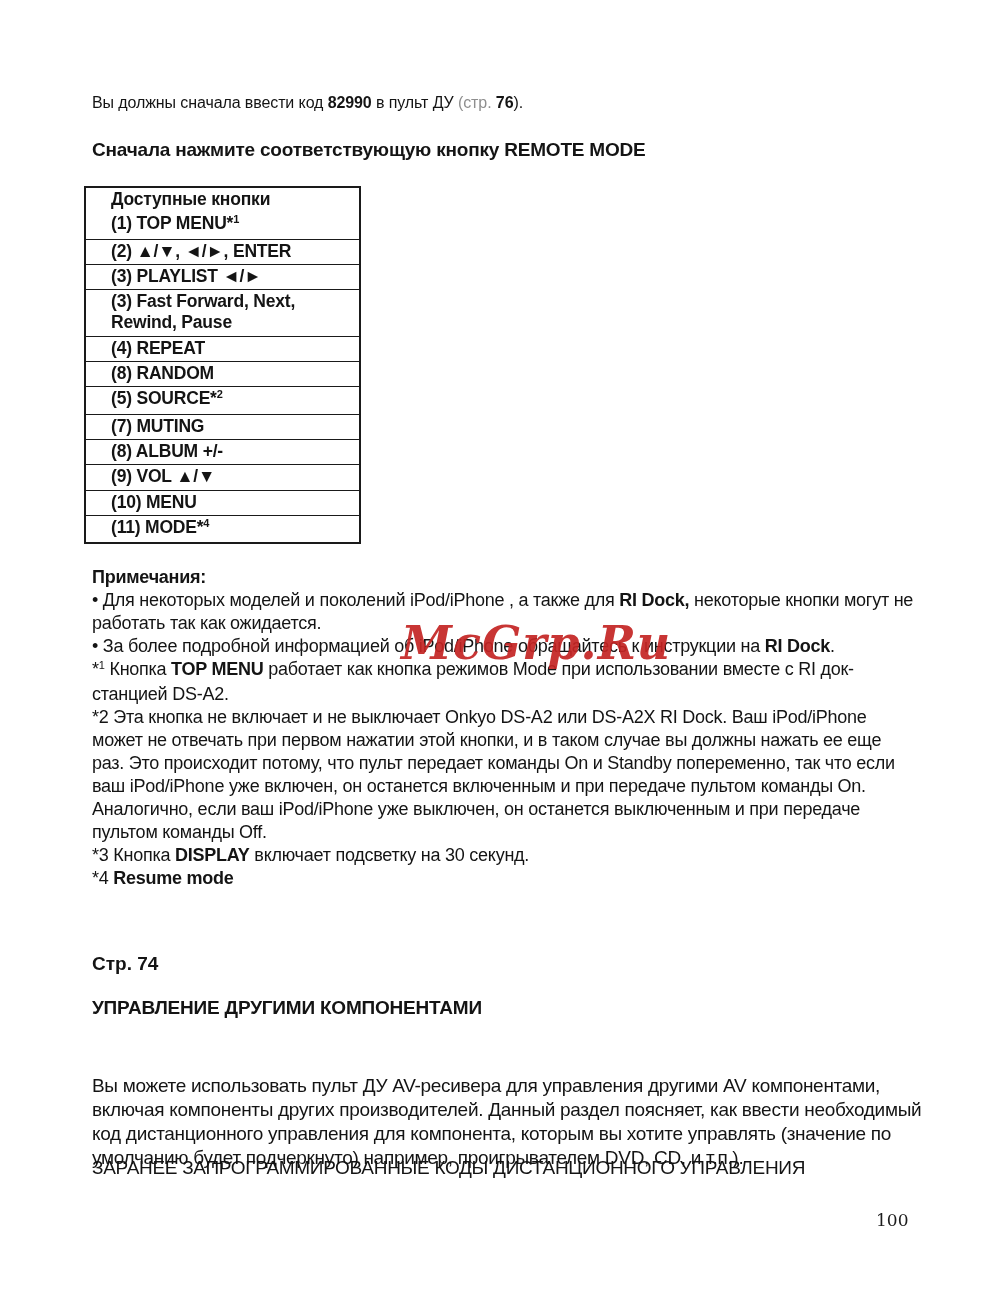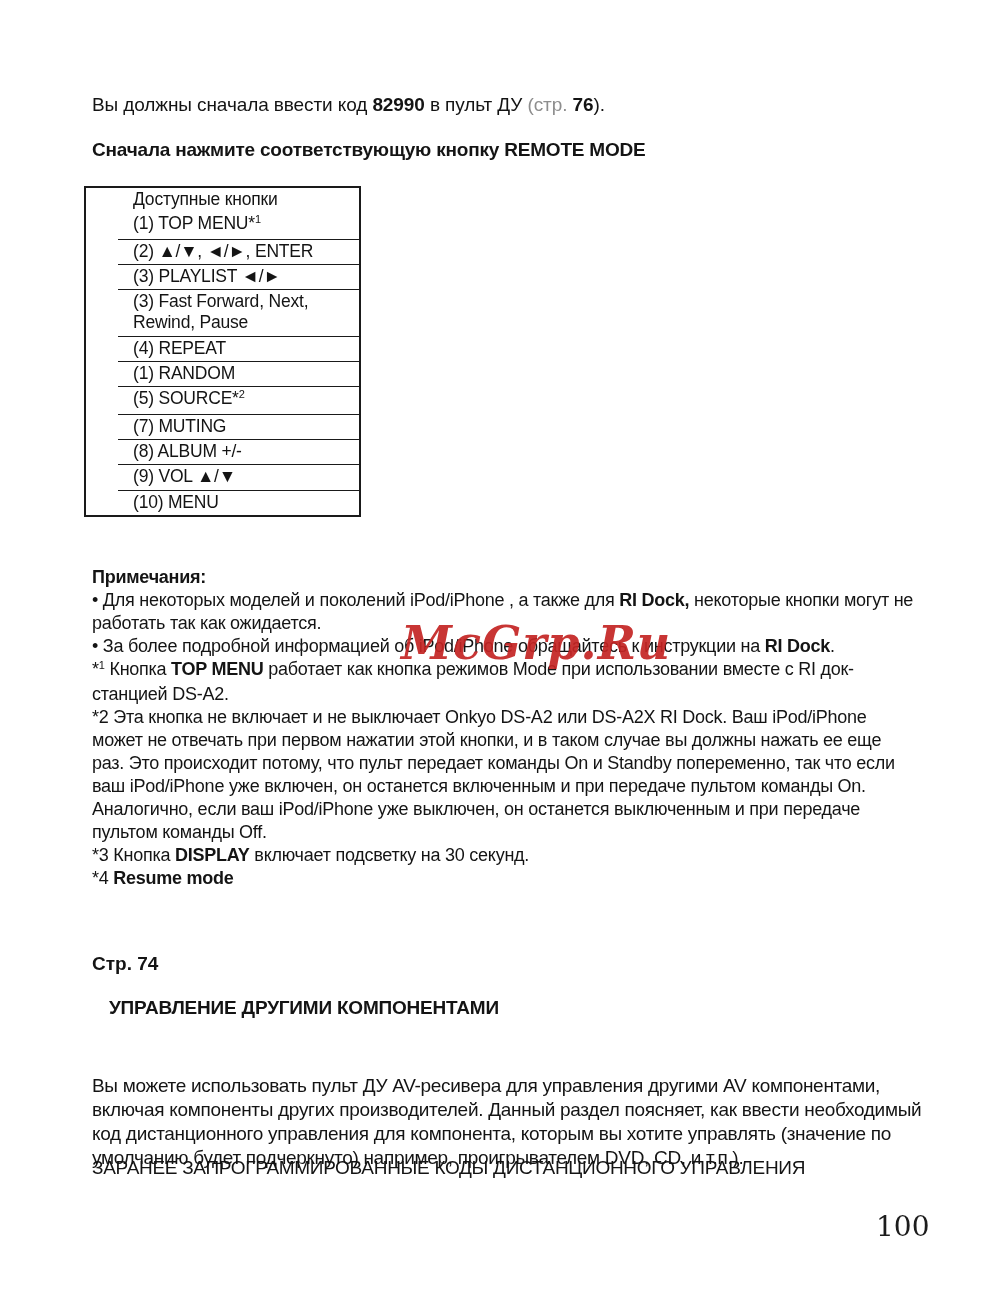--- a/index.html
+++ b/index.html
@@ -9,86 +9,86 @@
     position:relative;
     font-family:"Liberation Sans","DejaVu Sans",sans-serif;
     color:#141414;
     overflow:hidden;
   }
   .abs{position:absolute;}
   .b{font-weight:700;}
   .muted{color:#8e8e8e;}
   .sup{font-size:11px;position:relative;top:-6px;}
 
-  #intro{left:92px;top:94px;font-size:19px;letter-spacing:-0.1px;}
+  #intro{left:92px;top:94px;font-size:16px;letter-spacing:-0.1px;}
   #remote-heading{left:92px;top:139px;font-size:19px;font-weight:700;letter-spacing:-0.2px;}
 
   #btn-table{
     left:84px;top:186px;width:277px;
     border:2px solid #1a1a1a;
     box-sizing:border-box;
     background:#fff;
   }
   .t-row{
     border-top:1.6px solid #1a1a1a;
-    padding:1px 4px 2px 15px;
-    font-size:17.5px;font-weight:400;
+    padding:1px 4px 2px 25px;
+    font-size:17.5px;font-weight:700;
     line-height:21.3px;
     letter-spacing:-0.2px;
-    margin-left:32px;
   }
   .t-row:first-child{border-top:none;}
 
   #notes{
     left:92px;top:566px;width:822px;
     font-size:18px;line-height:23px;letter-spacing:-0.25px;
   }
   .note-par{margin:0;}
 
   #watermark{
     left:401px;top:616px;
     font-family:"DejaVu Serif","Liberation Serif",serif;
     font-style:italic;font-weight:700;
     font-size:46px;color:#c42423;opacity:0.92;
     letter-spacing:1px;white-space:nowrap;
     z-index:5;
     text-align:right;
   }
 
   #page-ref{left:92px;top:953px;font-size:19px;font-weight:700;}
-  #section-title{left:109px;top:997px;font-size:19px;font-weight:700;letter-spacing:-0.2px;}
+  #section-title{left:92px;top:997px;font-size:19px;font-weight:700;letter-spacing:-0.2px;}
   #section-body{left:92px;top:1074px;width:834px;font-size:19px;line-height:24px;letter-spacing:-0.3px;}
   #section-subtitle{left:92px;top:1157px;font-size:19px;font-weight:400;letter-spacing:-0.3px;}
   #page-number{
     left:876px;top:1210px;
     font-family:"DejaVu Serif","Liberation Serif",serif;
-    font-size:28px;color:#1c1c1c;
+    font-size:17px;color:#1c1c1c;
   }
 </style>
 </head>
 <body>
 
 <div id="intro" class="abs"><span>Вы должны сначала ввести код </span><span class="b">82990</span><span> в пульт ДУ </span><span class="muted">(стр. </span><span class="b">76</span><span>).</span></div>
 
 <div id="remote-heading" class="abs">Сначала нажмите соответствующую кнопку REMOTE MODE</div>
 
 <div id="btn-table" class="abs">
   <div class="t-row">Доступные кнопки</div>
   <div>
       <div class="t-row"><span>(1) TOP MENU*</span><span class="sup">1</span></div>
       <div class="t-row"><span>(2) ▲/▼, ◄/►, ENTER</span></div>
       <div class="t-row"><span>(3) PLAYLIST ◄/►</span></div>
       <div class="t-row"><span>(3) Fast Forward, Next, Rewind, Pause</span></div>
       <div class="t-row"><span>(4) REPEAT</span></div>
-      <div class="t-row"><span>(1) RANDOM</span></div>
+      <div class="t-row"><span>(8) RANDOM</span></div>
       <div class="t-row"><span>(5) SOURCE*</span><span class="sup">2</span></div>
       <div class="t-row"><span>(7) MUTING</span></div>
       <div class="t-row"><span>(8) ALBUM +/-</span></div>
       <div class="t-row"><span>(9) VOL ▲/▼</span></div>
       <div class="t-row"><span>(10) MENU</span></div>
+      <div class="t-row"><span>(11) MODE*</span><span class="sup">4</span></div>
     </div>
 </div>
 
 <div id="notes" class="abs">
     <div class="note-par"><span class="b">Примечания:</span></div>
     <div class="note-par"><span>• Для некоторых моделей и поколений  iPod/iPhone , а также для </span><span class="b">RI Dock,</span><span> некоторые кнопки могут не работать так как ожидается.</span></div>
     <div class="note-par"><span>• За более подробной информацией об iPod/iPhone обращайтесь к инструкции на </span><span class="b">RI Dock</span><span>.</span></div>
     <div class="note-par"><span>*</span><span class="sup">1</span><span> Кнопка </span><span class="b">TOP MENU</span><span> работает как кнопка режимов Mode при использовании вместе с RI док-станцией DS-A2.</span></div>
     <div class="note-par"><span>*2 Эта кнопка не включает и не выключает Onkyo DS-A2 или DS-A2X RI Dock. Ваш iPod/iPhone может не отвечать при первом нажатии этой кнопки, и в таком случае вы должны нажать ее еще раз. Это происходит потому, что пульт передает команды On и Standby попеременно, так что если ваш iPod/iPhone уже включен, он останется включенным и при передаче пультом команды On. Аналогично,  если ваш iPod/iPhone уже выключен, он останется выключенным и при передаче пультом команды Off.</span></div>
     <div class="note-par"><span>*3 Кнопка </span><span class="b">DISPLAY</span><span> включает подсветку на 30 секунд.</span></div>

